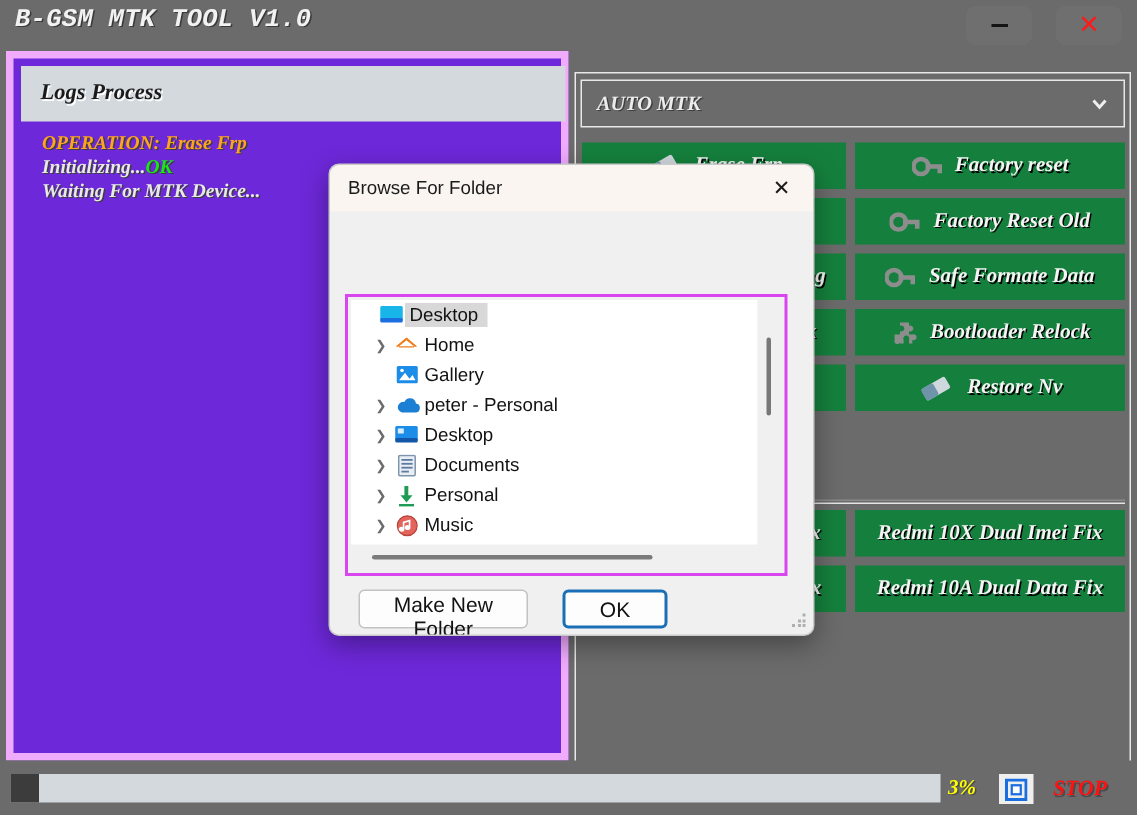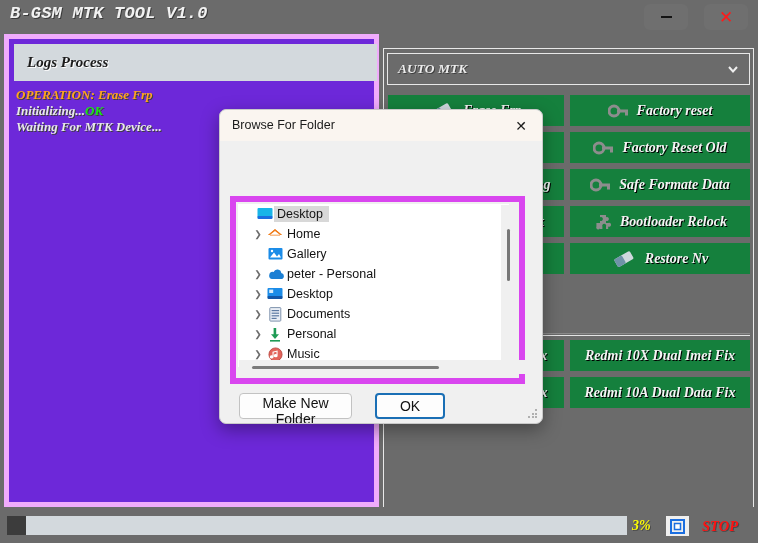--- a/index.html
+++ b/index.html
@@ -102,20 +102,21 @@
   .log-line {
     font-family: "Liberation Serif", serif;
     font-style: italic;
     font-weight: bold;
     font-size: 13px;
     line-height: 16px;
     color: #e9e9e9;
     text-shadow: 1px 1px 0 #3e3e3e;
     white-space: nowrap;
     padding-left: 2px;
+    margin-left: 12px;
   }
   .log-op { color: #ffa41f; }
   .log-ok { color: #19e619; }
 
   
   .right-panel {
     position: absolute;
     left: 383px; top: 48px;
     width: 371px; height: 473px;
     border: 1px solid #e8e8e8;
@@ -286,21 +287,21 @@
     cursor: pointer;
     display: flex;
     align-items: center;
     justify-content: center;
     font-family: "DejaVu Sans", sans-serif;
   }
   .dlg-tree-frame {
     position: absolute;
     left: 10px; top: 86px;
     width: 295px; height: 188px;
-    border: 6px solid #d946ef;
+    border: 2px solid #d946ef;
     background: #f0f0f0;
     box-sizing: border-box;
   }
   .dlg-tree {
     position: absolute;
     left: 2px; top: 2px;
     width: 271px; height: 163px;
     background: #ffffff;
     overflow: hidden;
   }

